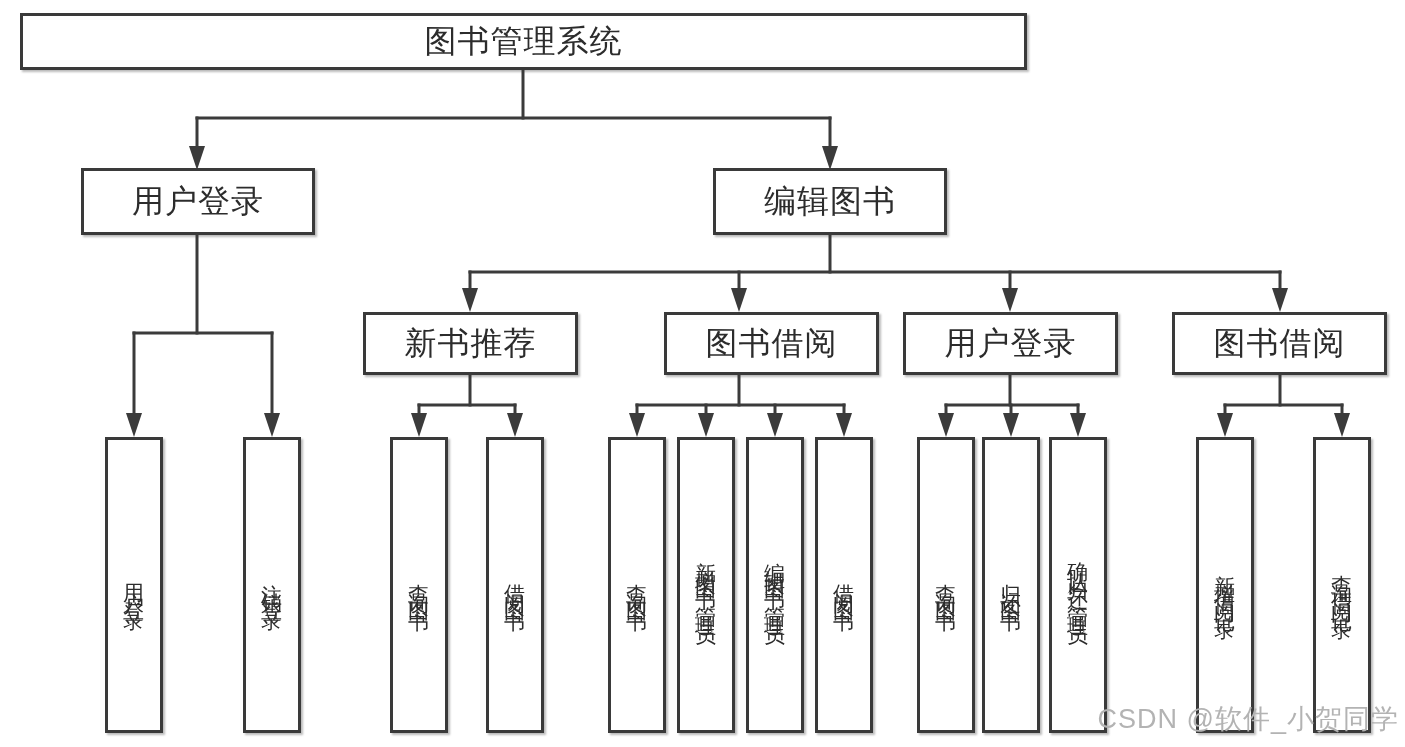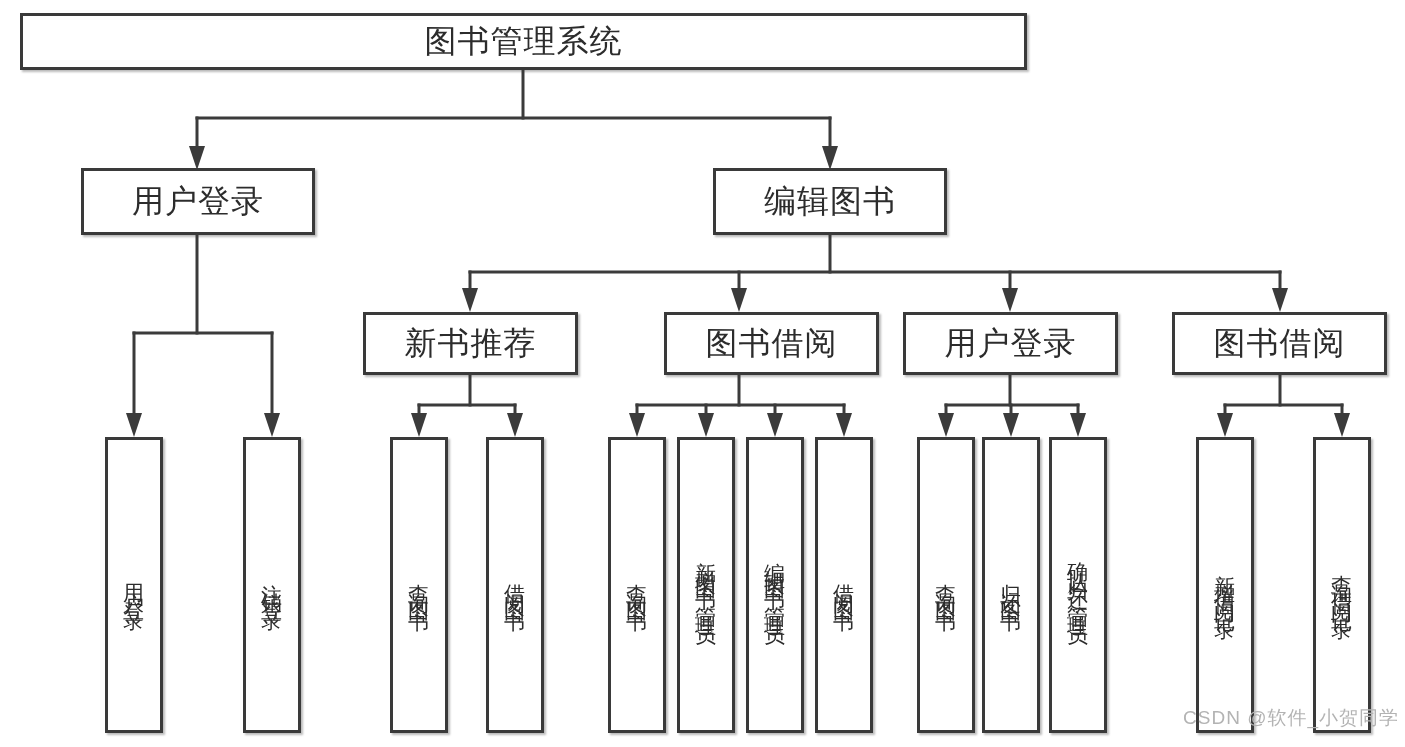--- a/index.html
+++ b/index.html
@@ -48,22 +48,22 @@
     text-orientation: mixed;
     font-size: 21px;
     letter-spacing: 9px;
     line-height: 1;
     color: #2c2c2c;
     white-space: nowrap;
   }
   .watermark {
     position: absolute;
     right: 6px;
-    bottom: 16px;
-    font-size: 19px;
+    bottom: 10px;
+    font-size: 27px;
     letter-spacing: 1px;
     color: #b3b3b3;
     white-space: nowrap;
   }
 </style>
 </head>
 <body>
 
 <div class="canvas">
 

